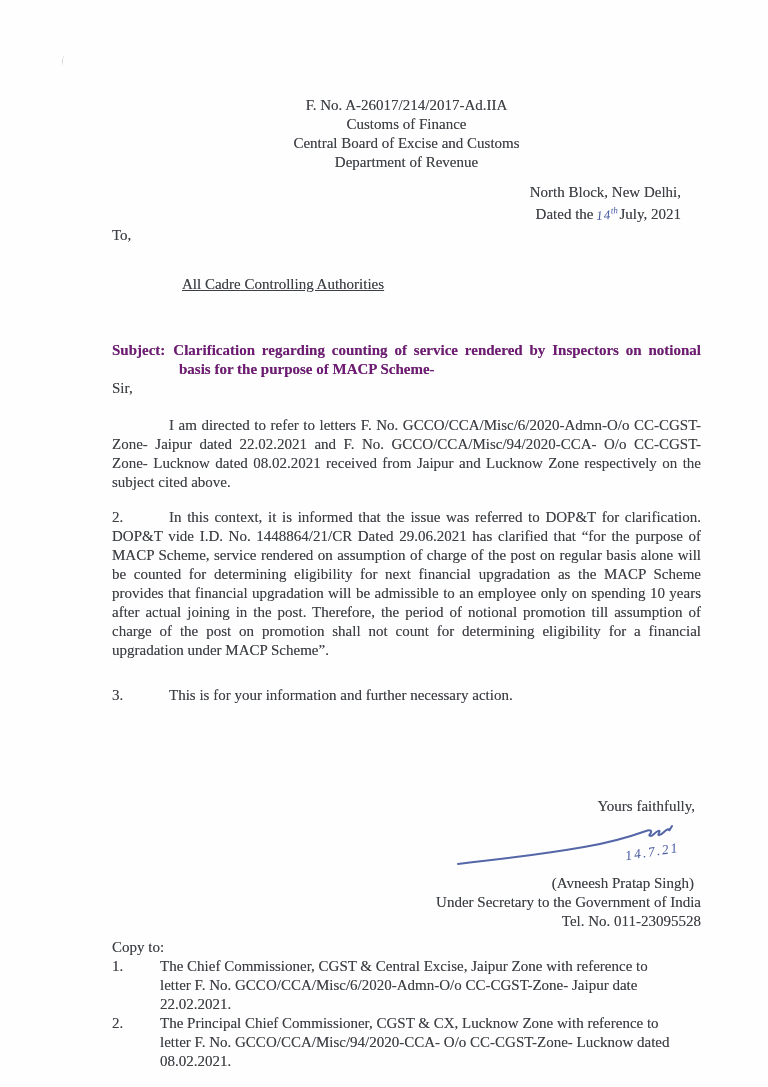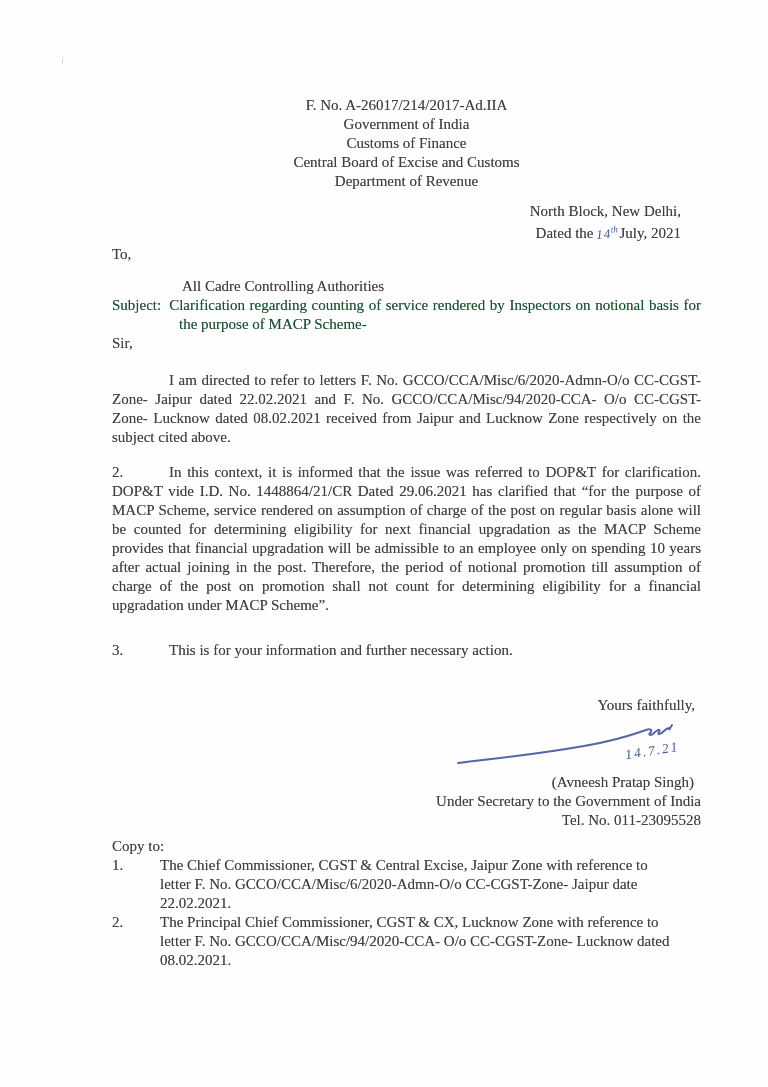--- a/index.html
+++ b/index.html
@@ -40,41 +40,42 @@
 
   .header-block { margin-top: 92px; text-align: center; }
 
   .place-date { margin-top: 11px; text-align: right; padding-right: 20px; }
 
   .ink { color: #45599f; text-shadow: none; font-style: italic; }
   .date-day { font-size: 13px; letter-spacing: 1px; display: inline-block; transform: rotate(-4deg); margin: 0 1px 0 3px; }
   .date-ord { font-size: 9px; vertical-align: super; letter-spacing: 0; }
 
   .to-label { margin-top: 2px; }
-  .to-lines { margin-top: 13px; padding-left: 63px; }
+  .to-lines { margin-top: 30px; padding-left: 63px; text-decoration: underline; }
   .to-lines .first { padding-left: 7px; }
 
   .subject {
-    font-weight: normal;
-    color: #14532d;
+    margin-top: 47px;
+    font-weight: bold;
+    color: #701a75;
     padding-left: 67px;
     text-indent: -67px;
     text-align: justify;
   }
   .subject .subj-label { padding-right: 8px; }
 
   .salutation { margin-top: 0; }
 
   p.body-para { text-align: justify; }
   .para1 { margin-top: 18px; text-indent: 57px; }
   .para2 { margin-top: 16px; }
   .para3 { margin-top: 26px; }
   .pnum { display: inline-block; width: 57px; text-indent: 0; }
 
-  .sign-block { margin-top: 36px; text-align: right; position: relative; }
+  .sign-block { margin-top: 92px; text-align: right; position: relative; }
   .closing { padding-right: 6px; }
 
   .sig-area { position: relative; height: 56px; }
   .sig-svg { position: absolute; right: -5px; top: 4px; }
   .sig-date {
     position: absolute;
     right: 22px;
     top: 26px;
     font-size: 13.5px;
     letter-spacing: 2px;
@@ -96,21 +97,20 @@
 <body>
 
 <div class="page">
 
   <div class="scan-mark"></div>
 
   <div class="content">
 
     <div class="header-block">
       <div>F. No. A-26017/214/2017-Ad.IIA</div>
-      <div>Government of India</div>
       <div>Customs of Finance</div>
       <div>Central Board of Excise and Customs</div>
       <div>Department of Revenue</div>
     </div>
 
     <div class="place-date">
       <div>North Block, New Delhi,</div>
       <div><span>Dated the</span><span class="ink date-day"><span>14</span><span class="date-ord">th</span></span><span>July, 2021</span></div>
     </div>
 

